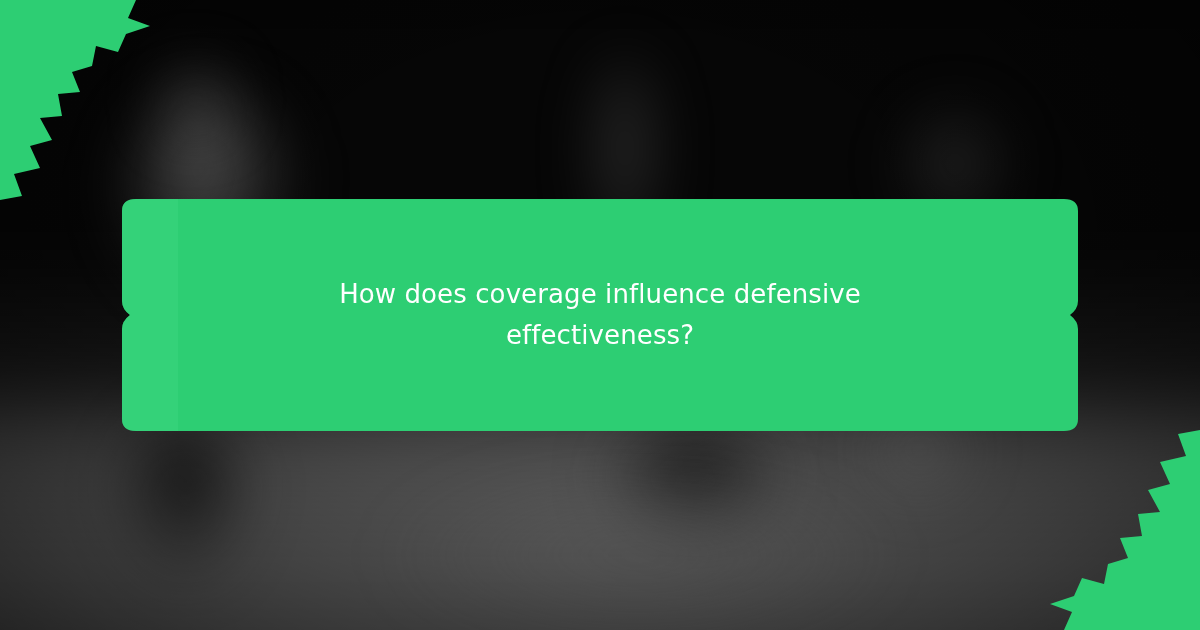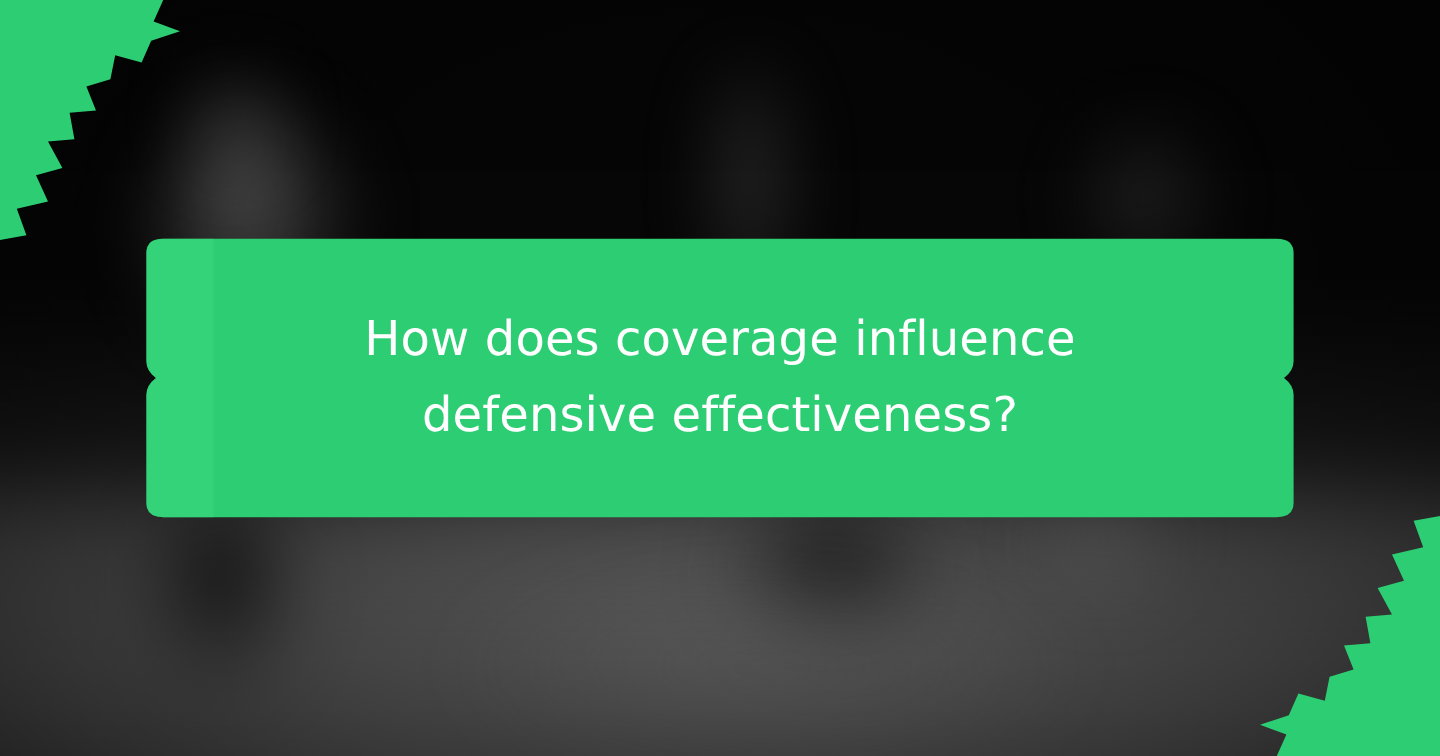--- a/index.html
+++ b/index.html
@@ -105,21 +105,21 @@
   .banner-text {
     position: absolute;
     inset: 0;
     display: flex;
     align-items: center;
     justify-content: center;
     padding: 0 150px;
     box-sizing: border-box;
     text-align: center;
     color: #ffffff;
-    font-size: 40px;
+    font-size: 26px;
     line-height: 1.58;
     font-weight: 400;
     letter-spacing: 0.1px;
     white-space: pre-line;
   }
 </style>
 </head>
 <body>
 
 <div id="poster">

